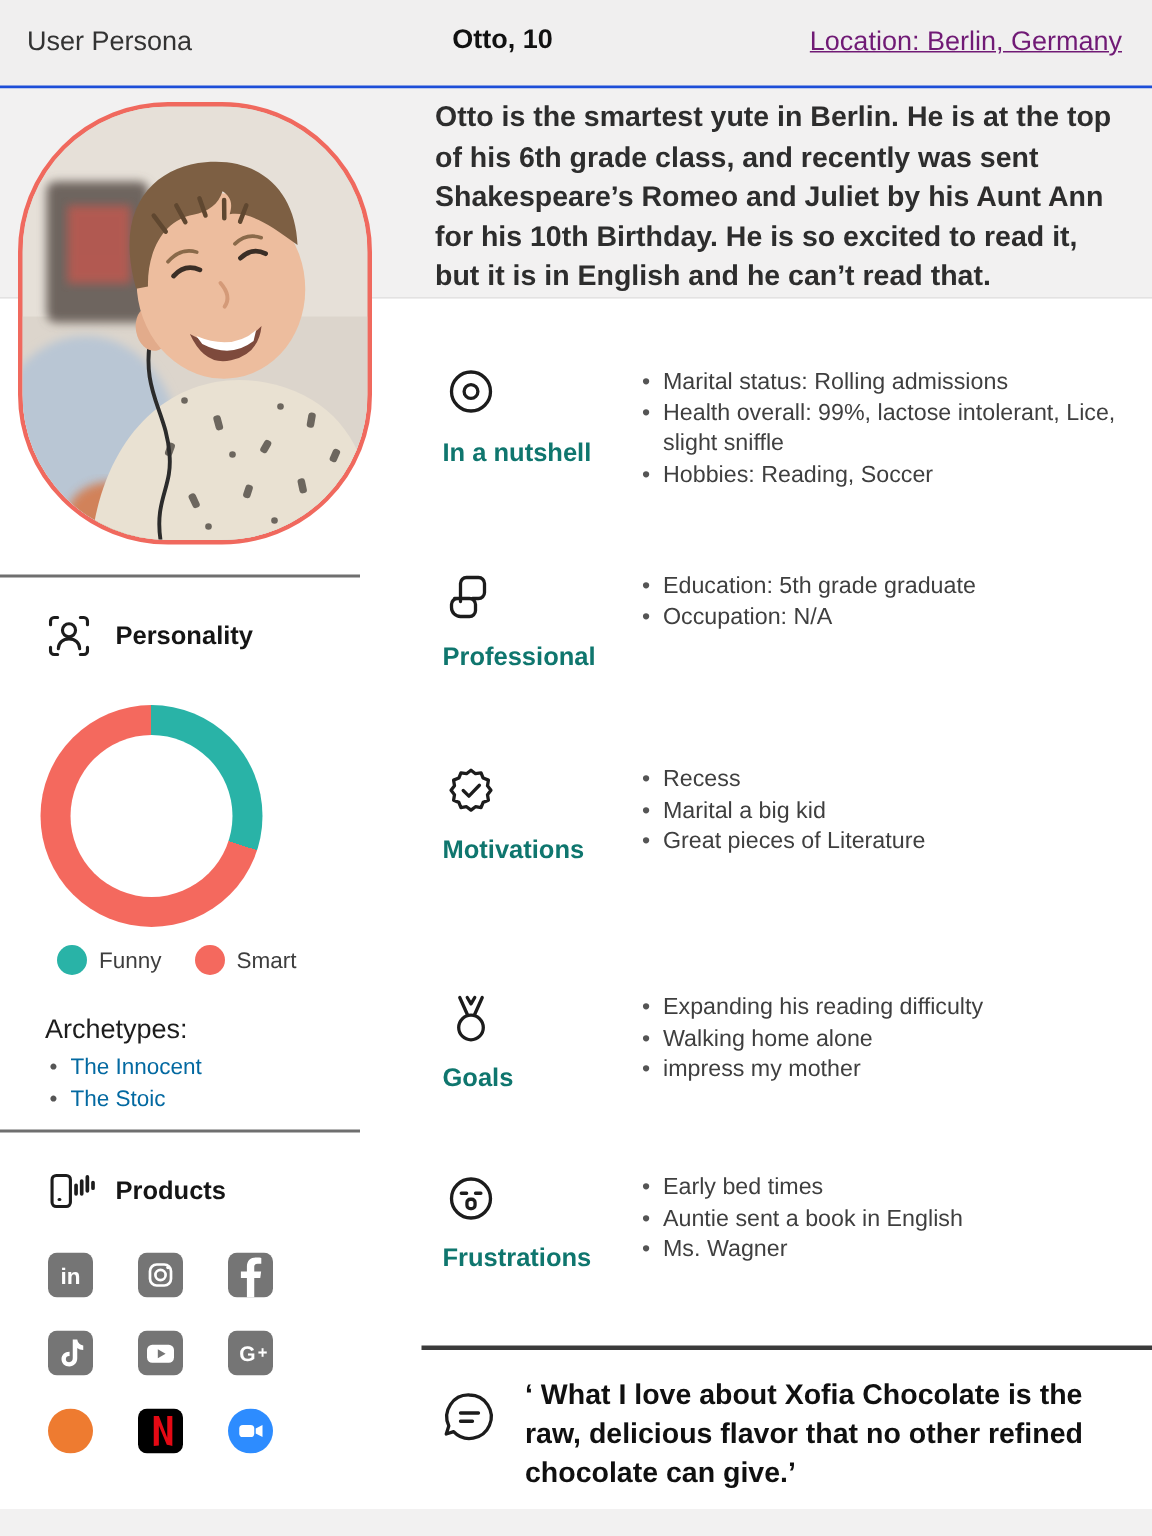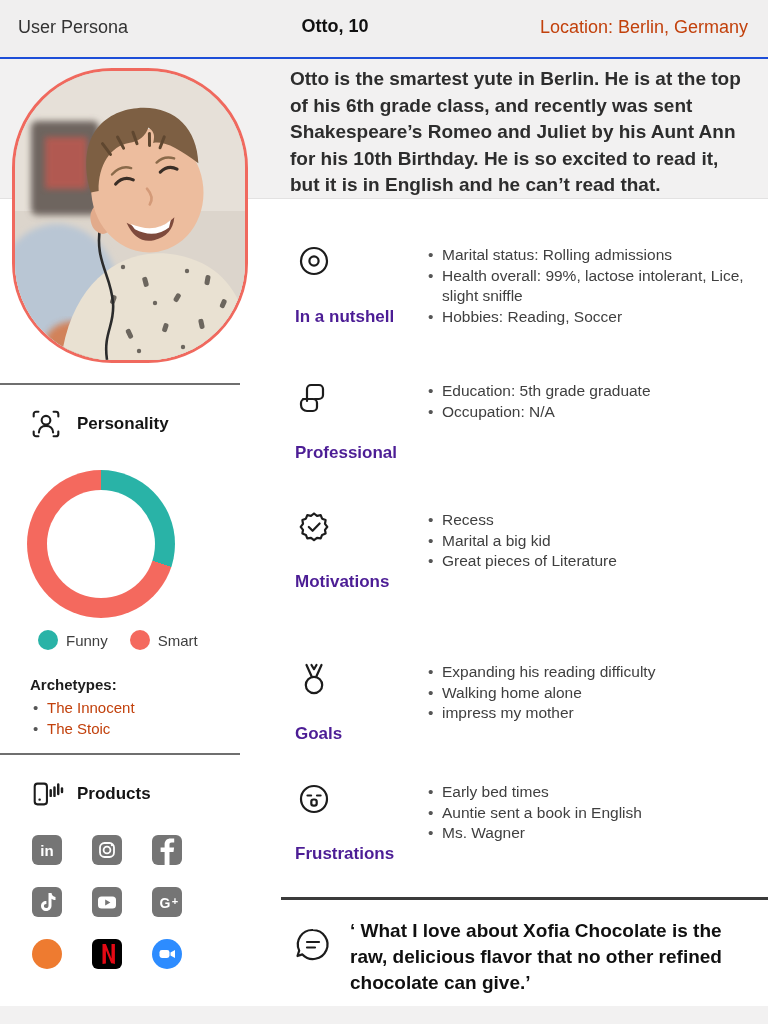--- a/index.html
+++ b/index.html
@@ -3,21 +3,21 @@
 <meta charset="utf-8">
 <style>
   html,body{margin:0;padding:0;}
   body{font-family:"Liberation Sans",sans-serif;background:#fff;}
   .page{position:relative;width:768px;height:1024px;background:#fff;overflow:hidden;}
 
   
   .header{position:absolute;left:0;top:0;width:768px;height:57px;background:#f0efef;border-bottom:2px solid #1d4ed8;}
   .header .h-left{position:absolute;left:18px;top:17px;font-size:18px;color:#333;}
   .header .h-center{position:absolute;left:250px;top:16px;width:170px;text-align:center;font-size:18px;font-weight:bold;color:#111;}
-  .header .h-right{position:absolute;right:20px;top:17px;font-size:18px;color:#c2410c;}
+  .header .h-right{position:absolute;right:20px;top:17px;font-size:18px;color:#701a75;text-decoration:underline;}
 
   
   .desc-band{position:absolute;left:0;top:59px;width:768px;height:139px;background:#f2f1f1;border-bottom:1px solid #e3e2e2;}
   .bottom-bar{position:absolute;left:0;top:1006px;width:768px;height:18px;background:#f2f1f1;}
 
   
   .photo-wrap{position:absolute;left:12px;top:68px;width:230px;height:289px;border:3px solid #f0695e;border-radius:100px;overflow:hidden;background:#ddd6ce;}
   .photo-wrap svg{display:block;width:100%;height:100%;}
 
   
@@ -35,35 +35,35 @@
   .donut{position:absolute;left:27px;top:470px;width:148px;height:148px;}
   .donut .ring{position:absolute;inset:0;border-radius:50%;}
   .donut .hole{position:absolute;left:20px;top:20px;width:108px;height:108px;border-radius:50%;background:#fff;}
 
   .legend{position:absolute;left:38px;top:630px;display:flex;align-items:center;gap:22px;}
   .legend .item{display:flex;align-items:center;gap:8px;}
   .legend-dot{width:20px;height:20px;border-radius:50%;background:#ccc;}
   .legend .l-label{font-size:15px;color:#3e3e3e;}
 
   .archetypes{position:absolute;left:30px;top:676px;width:200px;}
-  .archetypes .a-title{font-size:15px;font-weight:bold;color:#1d1d1d;margin-bottom:4px;}
+  .archetypes .a-title{font-size:18px;font-weight:normal;color:#1d1d1d;margin-bottom:4px;}
 
   ul.bullets{margin:0;padding:0;list-style:none;}
-  ul.bullets li{position:relative;padding-left:17px;font-size:15px;line-height:21px;color:#c2410c;}
+  ul.bullets li{position:relative;padding-left:17px;font-size:15px;line-height:21px;color:#0369a1;}
   ul.bullets li::before{content:"•";position:absolute;left:3px;top:0;color:#555;}
 
   .social-grid{position:absolute;left:32px;top:835px;width:180px;}
   .soc{position:absolute;width:30px;height:30px;}
   .soc svg{display:block;width:30px;height:30px;}
 
   
   .section{position:absolute;left:295px;display:flex;}
   .section .s-left{width:130px;flex:0 0 130px;}
   .section .s-left .s-icon{width:40px;height:40px;}
-  .section .s-title{margin-top:20px;font-size:17px;font-weight:bold;color:#4c1d95;}
+  .section .s-title{margin-top:4px;font-size:17px;font-weight:bold;color:#0f766e;}
   .section ul.bullets{width:322px;margin-top:2px;}
   .section ul.bullets li{font-size:15.5px;line-height:20.5px;color:#3f3f3f;}
   .sec-1{top:243px;} .sec-2{top:379px;} .sec-3{top:508px;} .sec-4{top:660px;} .sec-5{top:780px;}
 
   
   .quote-divider{position:absolute;left:281px;top:897px;width:487px;height:3px;background:#3b3b3b;}
   .quote{position:absolute;left:290px;top:918px;width:470px;display:flex;gap:14px;}
   .quote .q-icon{flex:0 0 46px;width:46px;height:46px;margin-top:4px;}
   .quote .q-text{font-size:19px;font-weight:bold;line-height:26px;color:#101010;}
 

